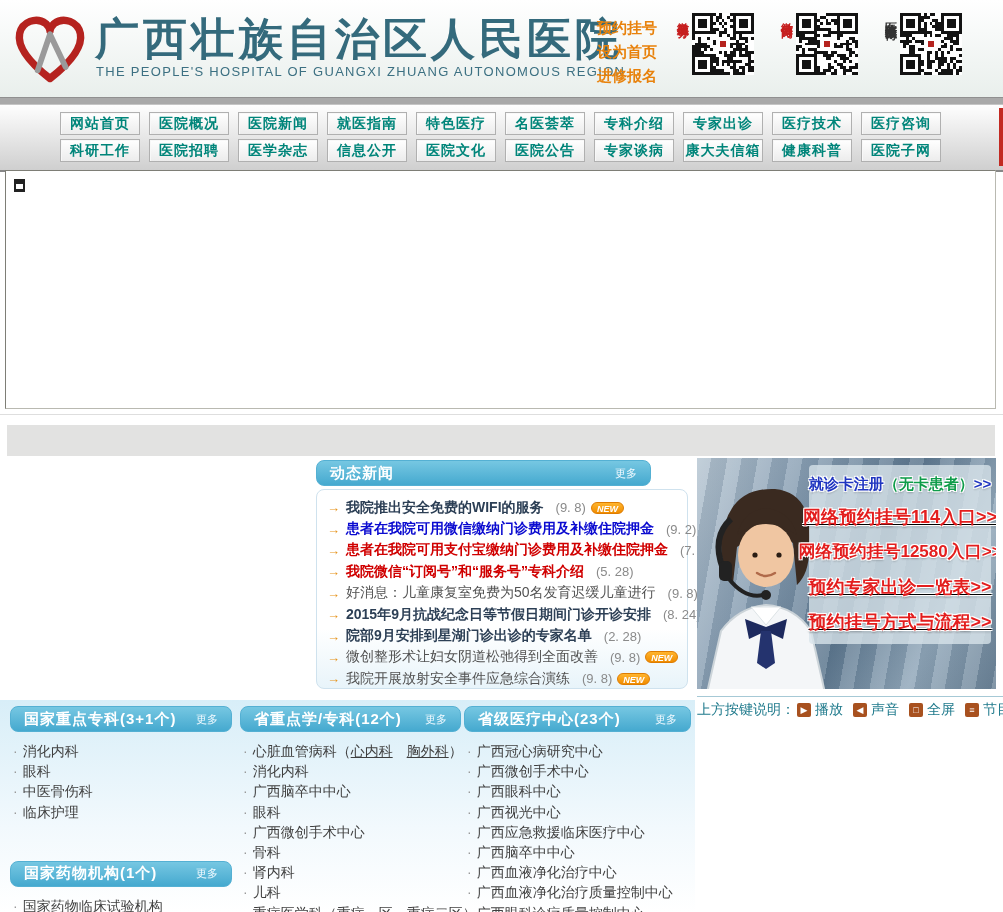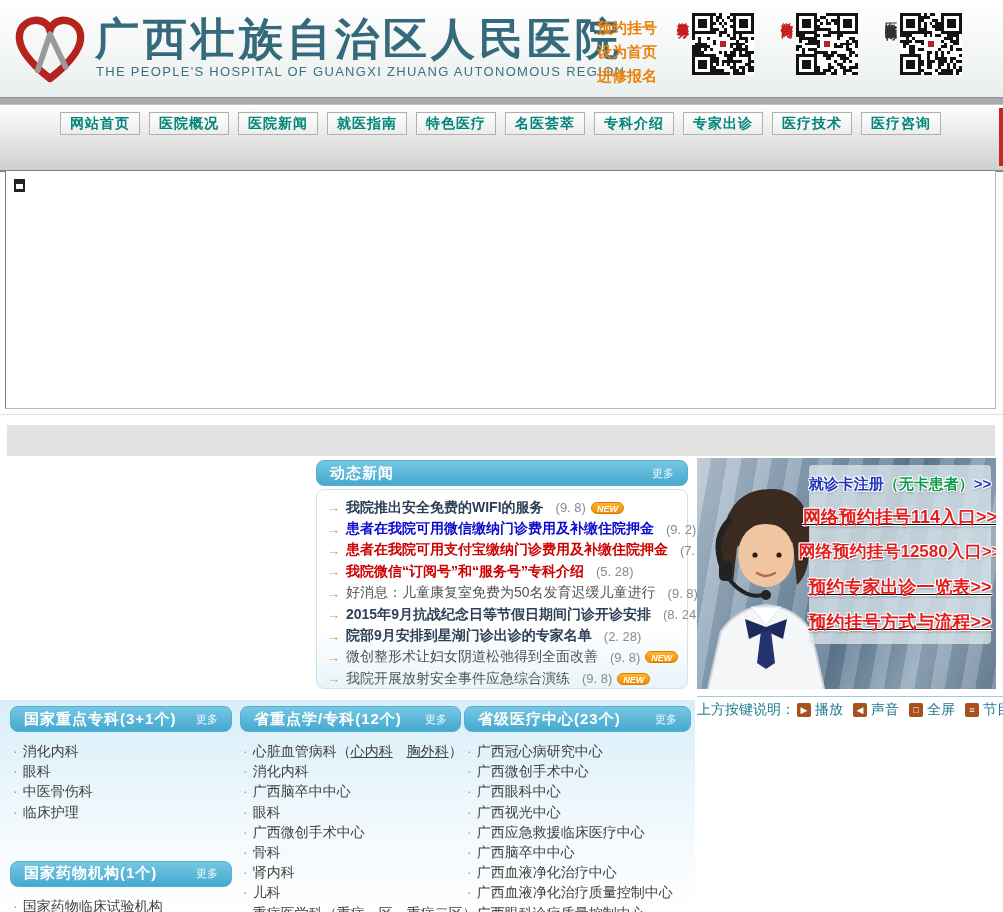--- a/index.html
+++ b/index.html
@@ -47,21 +47,21 @@
   .hr-line{position:absolute;left:0;top:414px;width:1003px;height:1px;background:#dedede;}
   .gray-band{position:absolute;left:7px;top:425px;width:988px;height:31px;background:#e2e2e1;}
 
   
   .box-header{height:26px;border-radius:8px;display:flex;align-items:center;
     justify-content:space-between;padding:0 13px;
     background:linear-gradient(#76c7e2,var(--news_header_blue,#45a9cf));
     border:1px solid #54b0d3;color:#fff;}
   .box-header .bh-title{font-size:15px;font-weight:bold;letter-spacing:1px;}
   .box-header .bh-more{font-size:11px;color:#f2faff;text-decoration:none;cursor:pointer;}
-  .news-h{position:absolute;left:316px;top:460px;width:372px;}
+  .news-h{position:absolute;left:316px;top:460px;width:335px;}
   .news-list{position:absolute;left:316px;top:489px;width:372px;height:200px;margin:0;
     padding:7px 0 0 0;list-style:none;border:1px solid #cfe2ee;border-radius:8px;
     background:linear-gradient(#ffffff 70%,#e8f4fa);}
   .news-item{height:21.4px;display:flex;align-items:center;white-space:nowrap;cursor:pointer;}
   .news-arrow{color:#e6941e;font-weight:bold;font-size:13px;margin:0 6px 0 10px;}
   .news-text{font-size:14px;}
   .b{font-weight:bold;}
   .c-dark{color:#2c3f55;}
   .c-blue{color:var(--news_blue,#0b0bd0);}
   .c-red{color:var(--news_red,#d00000);}
@@ -637,20 +637,32 @@
         <a class="nav-btn">医院概况</a>
         <a class="nav-btn">医院新闻</a>
         <a class="nav-btn">就医指南</a>
         <a class="nav-btn">特色医疗</a>
         <a class="nav-btn">名医荟萃</a>
         <a class="nav-btn">专科介绍</a>
         <a class="nav-btn">专家出诊</a>
         <a class="nav-btn">医疗技术</a>
         <a class="nav-btn">医疗咨询</a>
       </div>
+    <div class="nav-row nav-row-2">
+        <a class="nav-btn">科研工作</a>
+        <a class="nav-btn">医院招聘</a>
+        <a class="nav-btn">医学杂志</a>
+        <a class="nav-btn">信息公开</a>
+        <a class="nav-btn">医院文化</a>
+        <a class="nav-btn">医院公告</a>
+        <a class="nav-btn">专家谈病</a>
+        <a class="nav-btn">康大夫信箱</a>
+        <a class="nav-btn">健康科普</a>
+        <a class="nav-btn">医院子网</a>
+      </div>
   </nav>
   <div class="red-stripe"></div>
 
   <div class="media-box">
     <span class="broken"></span>
   </div>
   <div class="hr-line"></div>
   <div class="gray-band"></div>
 
   <div class="box-header news-h">

